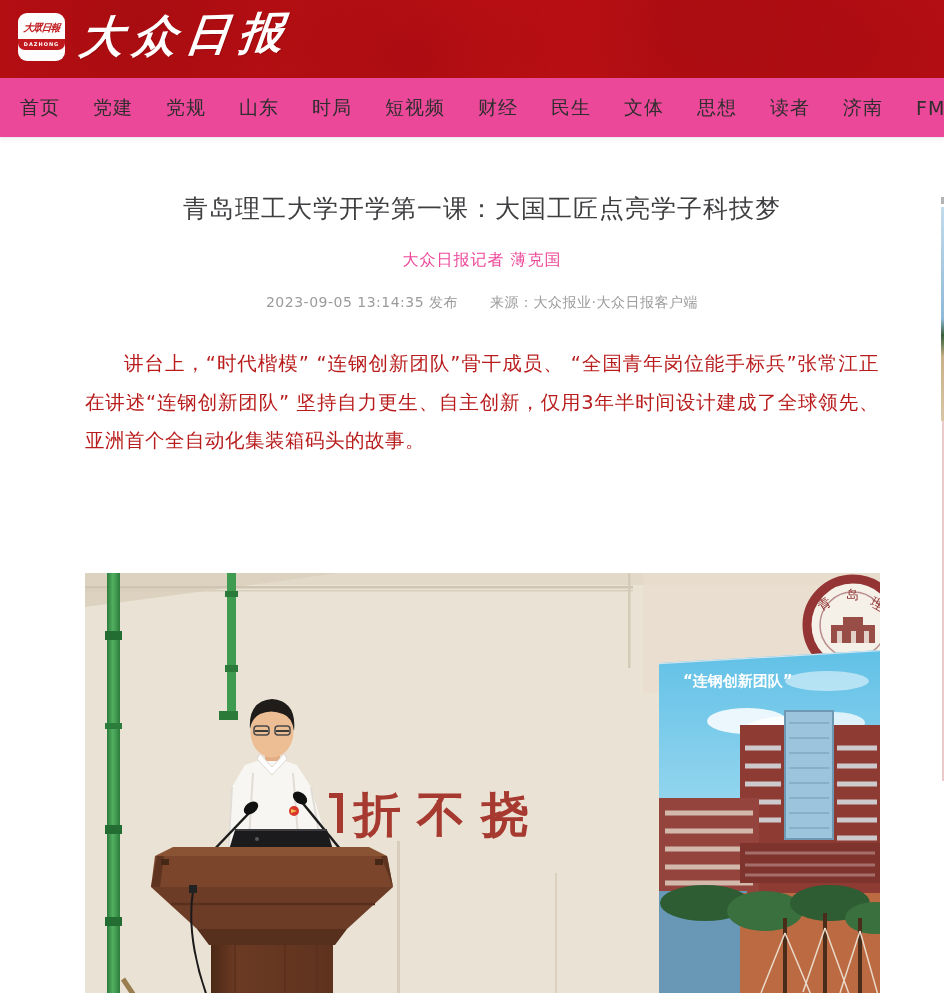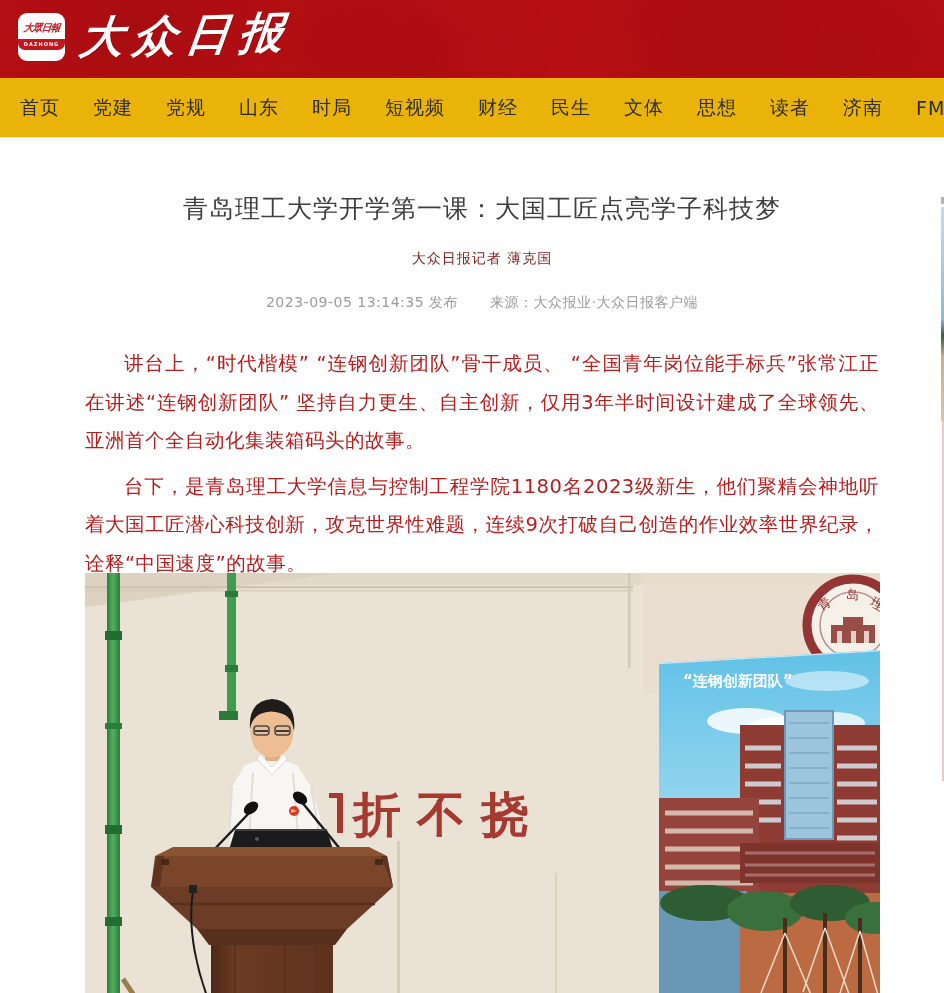--- a/index.html
+++ b/index.html
@@ -23,33 +23,33 @@
     color:#c0181d; white-space:nowrap; transform:skewX(-6deg); }
   .logo-badge .lb-sub { display:block; margin-top:4px; background:#c0181d; color:#fff;
     font-size:5px; font-weight:bold; letter-spacing:1px; height:11px; line-height:11px;
     border-radius:0 0 7px 7px; }
   .brand { position:absolute; left:80px; top:6px; color:#fff;
     font-family:"DejaVu Serif",serif; font-style:italic; font-weight:bold;
     font-size:44px; letter-spacing:9px; transform:skewX(-8deg) rotate(-1.5deg);
     text-shadow:1px 1px 0 rgba(120,0,0,.35); white-space:nowrap; }
 
   
-  .nav { position:absolute; left:0; top:78px; width:944px; height:60px; background:#eab308;
+  .nav { position:absolute; left:0; top:78px; width:944px; height:60px; background:#ec4899;
     border-bottom:1px solid #ececec; box-shadow:0 3px 4px rgba(0,0,0,.04);
     display:flex; align-items:center; gap:33px; padding:0 0 0 20px;
     white-space:nowrap; overflow:hidden; }
   .nav-item { font-size:19px; color:#2e2e2e; letter-spacing:1px; cursor:pointer;
     text-decoration:none; flex:0 0 auto; }
 
   
   .article { position:absolute; left:0; top:155px; width:944px; height:986px; background:#fff; }
   .a-title { position:absolute; left:85px; top:37px; width:794px; text-align:center;
     font-size:25px; font-weight:500; color:#3f3f42; letter-spacing:1px; white-space:nowrap; }
   .a-byline { position:absolute; left:85px; top:95px; width:794px; text-align:center;
-    font-size:14px; color:#7f1d1d; letter-spacing:1px; }
+    font-size:16px; color:#ec4899; letter-spacing:1px; }
   .a-meta { position:absolute; left:85px; top:139px; width:794px; display:flex;
     justify-content:center; gap:32px; font-size:14px; color:#9b9b9b; letter-spacing:.5px; }
   .a-body { position:absolute; left:85px; top:190px; width:794px; }
   .a-body p { font-size:19.5px; line-height:38.5px; color:#b91c1c; text-indent:2em;
     letter-spacing:.5px; margin-bottom:7px; text-align:justify; }
 
   
   .photo { position:absolute; left:85px; top:418px; width:795px; height:436px;
     overflow:hidden; background:#eae2d4; }
   .photo svg { display:block; }
@@ -107,21 +107,20 @@
     <h1 class="a-title">青岛理工大学开学第一课：大国工匠点亮学子科技梦</h1>
     <div class="a-byline">大众日报记者 薄克国</div>
     <div class="a-meta">
       <span>2023-09-05 13:14:35 发布</span>
       <span>来源：大众报业·大众日报客户端</span>
     </div>
     <div class="a-body">
 
         <p>讲台上，“时代楷模” “连钢创新团队”骨干成员、 “全国青年岗位能手标兵”张常江正在讲述“连钢创新团队” 坚持自力更生、自主创新，仅用3年半时间设计建成了全球领先、亚洲首个全自动化集装箱码头的故事。</p>
 
-        <p>台下，是青岛理工大学信息与控制工程学院1180名2023级新生，他们聚精会神地听着大国工匠潜心科技创新，攻克世界性难题，连续9次打破自己创造的作业效率世界纪录，诠释“中国速度”的故事。</p>
       </div>
 
     <figure class="photo">
       <svg width="795" height="436" viewBox="0 0 795 436" xmlns="http://www.w3.org/2000/svg">
         <defs>
           <linearGradient id="sky" x1="0" y1="0" x2="0" y2="1">
             <stop offset="0" stop-color="#5fc0e6"></stop>
               <stop offset="1" stop-color="#aadef2"></stop>
           </linearGradient>
           <linearGradient id="pipeg" x1="0" y1="0" x2="1" y2="0">

